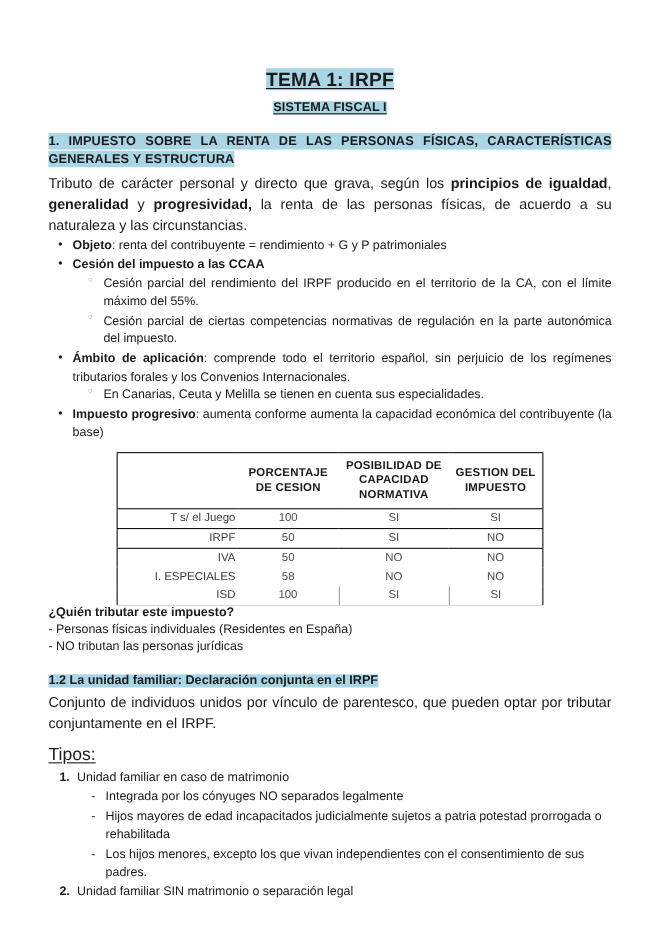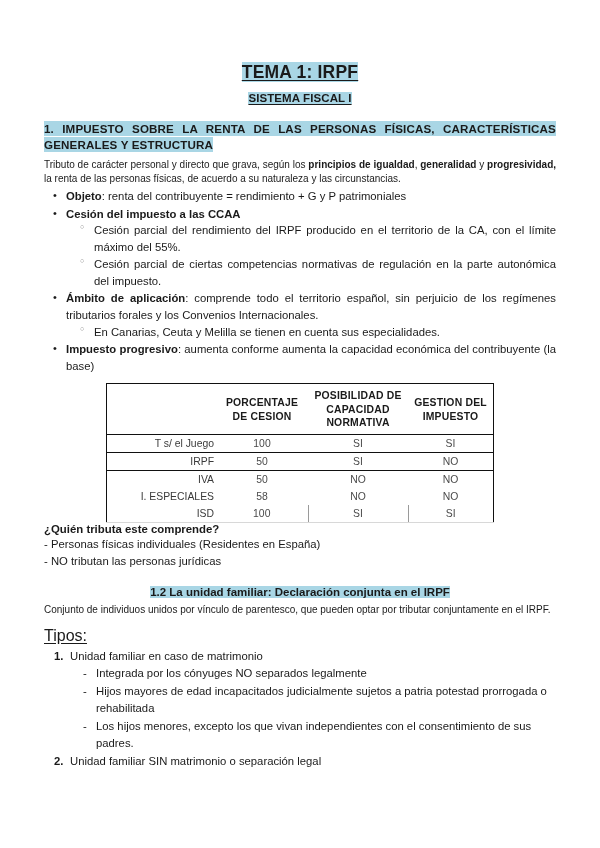--- a/index.html
+++ b/index.html
@@ -60,27 +60,26 @@
     margin: 0 0 4px 0;
     letter-spacing: .15px;
   }
   .sec-heading .hl { padding: 1px 0; }
 
   .sec-heading-sm {
     font-size: 11.5px;
     font-weight: bold;
     margin: 14px 0 2px 0;
     line-height: 1.45;
-    text-align: center;
   }
 
   
   p.body {
     margin: 0 0 1px 0;
-    font-size: 10px;
+    font-size: 13px;
     line-height: 1.45;
     text-align: justify;
   }
 
   .b { font-weight: bold; }
 
   .muted {
     color: #b4b4b4;
     font-size: 11.2px;
     margin: 9px 0 10px 0;
@@ -297,21 +296,21 @@
           <td class="rowhead">ISD</td>
           <td class="faded">100</td>
           <td class="faded vrule">SI</td>
           <td class="faded vrule">SI</td>
         </tr>
       </tbody>
     </table>
   </div>
 
 
-  <p class="q-heading">¿Quién tributa este comprende?</p>
+  <p class="q-heading">¿Quién tributar este impuesto?</p>
   <p class="dash-line">- Personas físicas individuales (Residentes en España)</p>
   <p class="dash-line">- NO tributan las personas jurídicas</p>
 
   <div class="sec-heading-sm"><span class="hl">1.2 La unidad familiar: Declaración conjunta en el IRPF</span></div>
 
   <p class="body">Conjunto de individuos unidos por vínculo de parentesco, que pueden optar por tributar conjuntamente en el IRPF.</p>
 
   <p class="underlined">Tipos:</p>
 
   <ol class="num">

